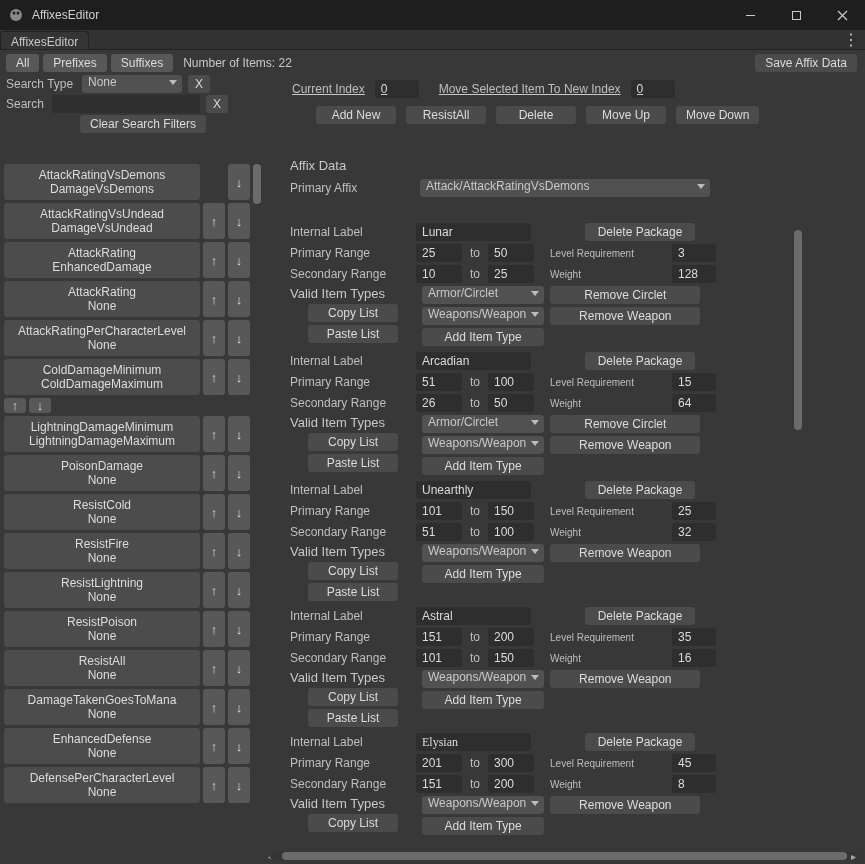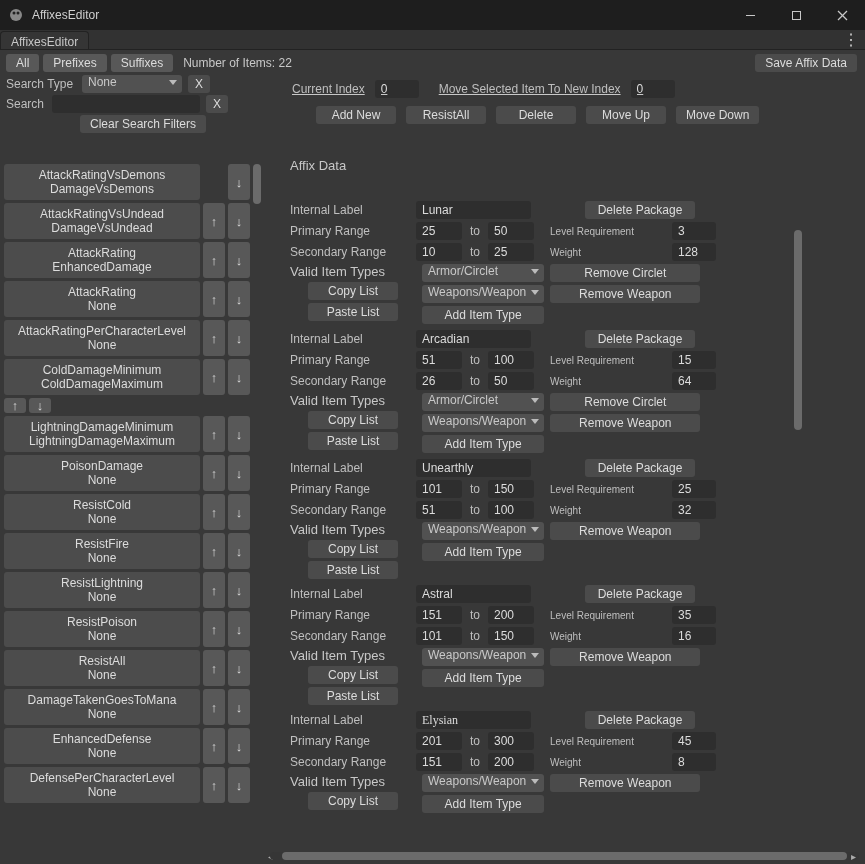--- a/index.html
+++ b/index.html
@@ -275,20 +275,24 @@
       </div>
     </div>
   <div class="vscroll">
       <div class="thumb"></div>
     </div>
 </div>
 
 <div class="maincol">
   <div class="maincontent" id="maincontent">
     <div class="section-head">Affix Data</div>
+    <div class="row">
+      <span class="lab">Primary Affix</span>
+      <div class="selectdark wideselect"><span>Attack/AttackRatingVsDemons</span><span class="caret"></span></div>
+    </div>
     <div style="height:14px"></div>
     <div id="packages">
         <div class="pkg">
           <div class="pkgrow">
             <span class="lab">Internal Label</span>
             <input class="inputdark" style="width: 115px;" value="Lunar">
             <span style="flex:0 0 42px"></span>
             <button class="btn btn-dark delpkg">Delete Package</button>
           </div>
           <div class="pkgrow rowinputs">

